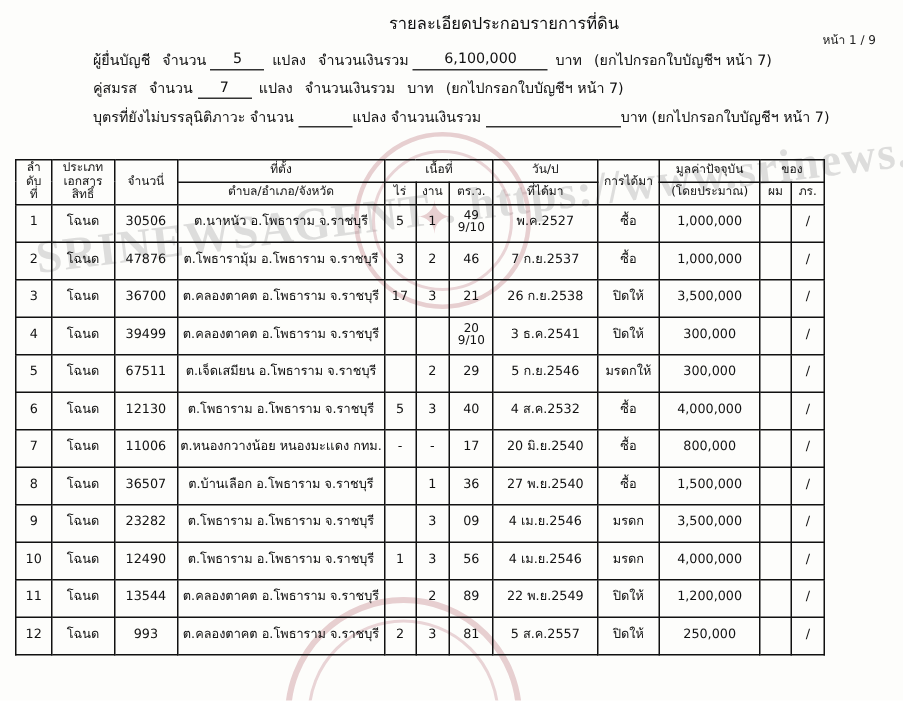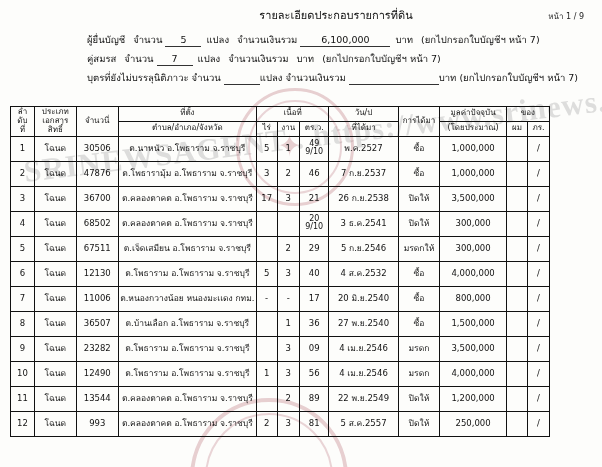--- a/index.html
+++ b/index.html
@@ -79,40 +79,39 @@
     left: 277px;
     top: 128px;
     font-size: 30px;
     color: rgba(190,120,130,0.35);
     pointer-events: none;
   }
   
   .page-num {
     position: absolute;
     right: 18px;
-    top: 10px;
+    top: 20px;
     font-size: 8px;
     color: #222;
   }
   .doc-title {
     position: absolute;
     left: 0;
     top: 6px;
     width: 602px;
     text-align: center;
     font-size: 11px;
     font-weight: normal;
     margin-left: 35px;
   }
   .head-lines {
     position: absolute;
     left: 0;
     top: 28px;
     width: 534px;
-    padding-left: 25px;
   }
   .hline {
     display: flex;
     align-items: flex-end;
     font-size: 9.5px;
     height: 19px;
     padding-left: 62px;
     white-space: nowrap;
   }
   .hl-label { margin-right: 3px; }
@@ -301,21 +300,21 @@
           <td>21</td>
           <td class="dt">26 ก.ย.2538</td>
           <td>ปิดให้</td>
           <td class="val">3,500,000</td>
           <td class="mark"></td>
           <td class="mark">/</td>
         </tr>
         <tr>
           <td>4</td>
           <td>โฉนด</td>
-          <td>68502</td>
+          <td>39499</td>
           <td class="addr">ต.คลองตาคต อ.โพธาราม จ.ราชบุรี</td>
           <td></td>
           <td></td>
           <td><span class="frac">20<br>9/10</span></td>
           <td class="dt">3 ธ.ค.2541</td>
           <td>ปิดให้</td>
           <td class="val">300,000</td>
           <td class="mark"></td>
           <td class="mark">/</td>
         </tr>

